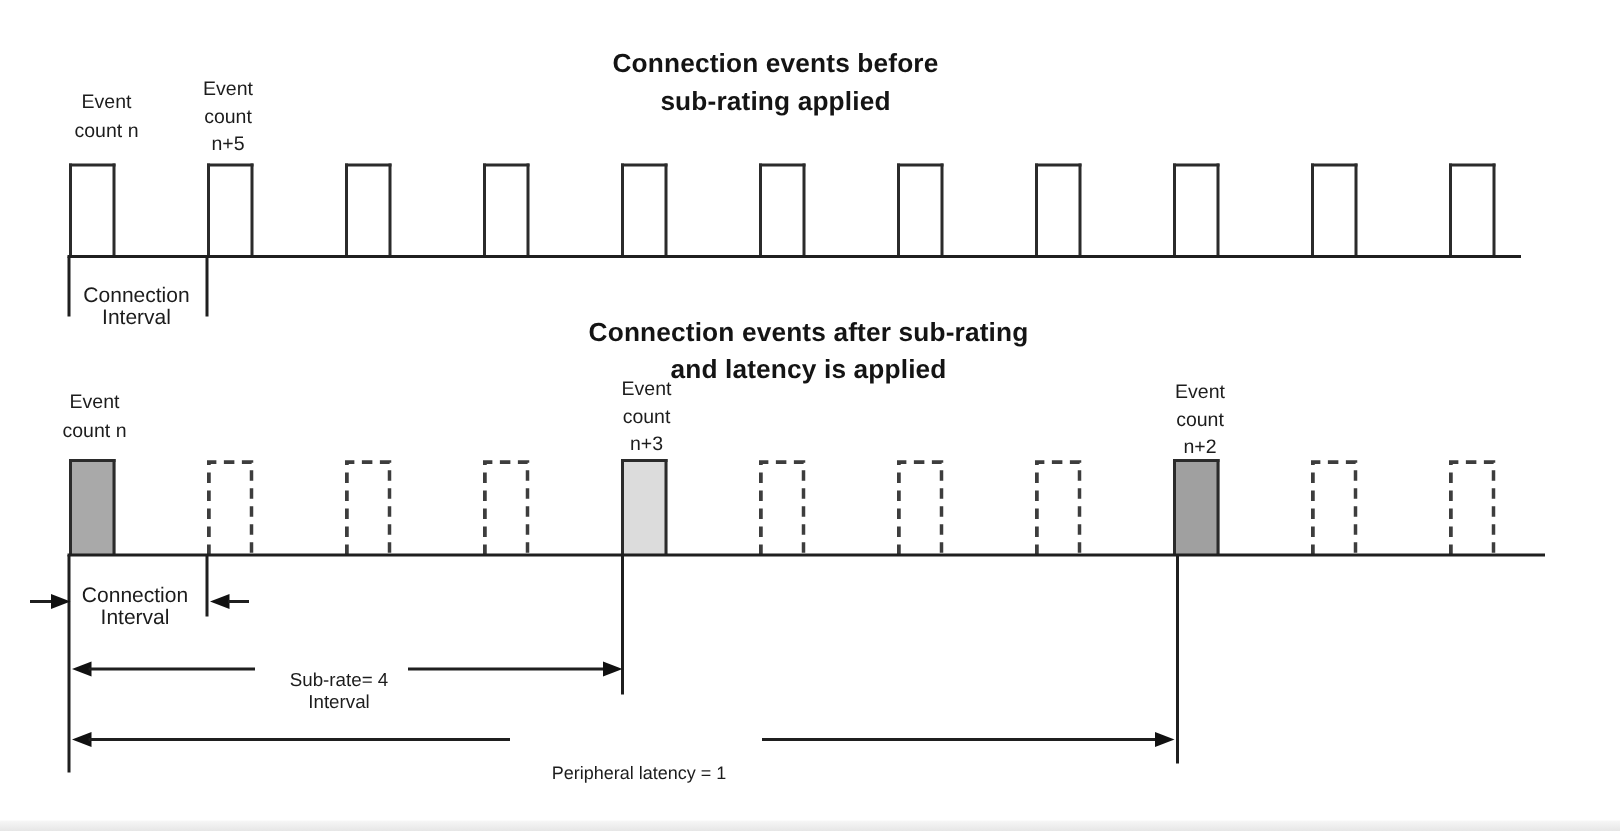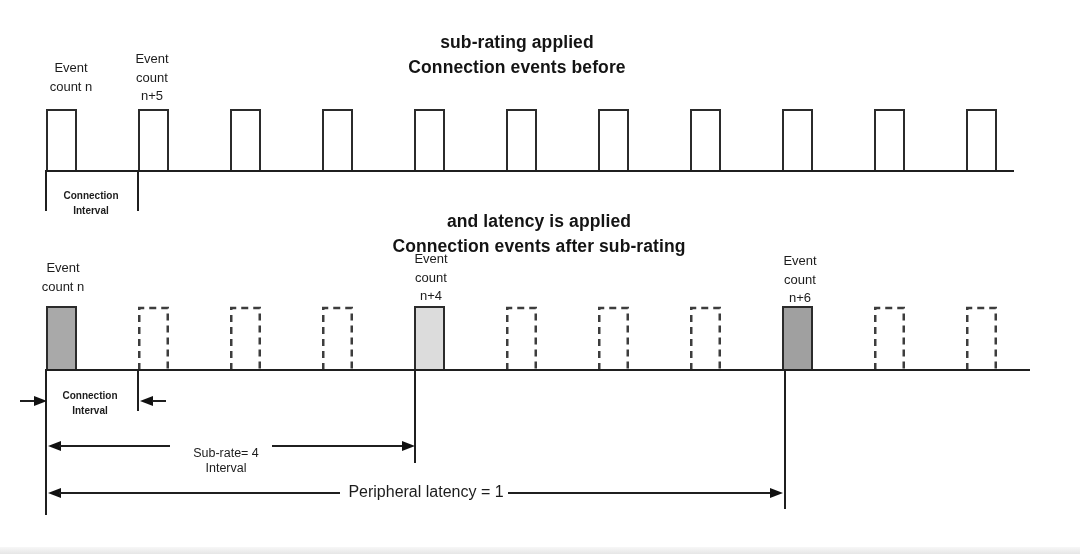--- a/index.html
+++ b/index.html
@@ -23,24 +23,23 @@
   .ev-label{
     position:absolute;
     text-align:center;
     font-size:13px;
     line-height:18.5px;
     color:#1c1c1c;
   }
   .small-label{
     position:absolute;
     text-align:center;
-    font-size:10px;
+    font-size:14px;
     line-height:14.5px;
     color:#1c1c1c;
-    font-weight:bold;
   }
   .ann-label{
     position:absolute;
     text-align:center;
     font-size:12.5px;
     line-height:15px;
     color:#1c1c1c;
   }
   .hline{position:absolute;background:#1f1f1f;height:2px;}
   .vline{position:absolute;background:#1f1f1f;width:2px;}
@@ -70,22 +69,22 @@
     position:absolute;left:0;top:547px;width:1080px;height:7px;
     background:linear-gradient(#f7f7f7,#e6e6e6);
   }
 </style>
 </head>
 <body>
 
 <div id="canvas">
 
   <div class="title" style="left:330px;top:30px;width:374px;">
+    <div>Connection events before</div>
     <div>sub-rating applied</div>
-    <div>Connection events before</div>
   </div>
 
   <div class="ev-label" style="left:31px;top:59px;width:80px;">
     <div>Event</div>
     <div>count n</div>
   </div>
 
   <div class="ev-label" style="left:112px;top:50px;width:80px;">
     <div>Event</div>
     <div>count</div>
@@ -110,39 +109,39 @@
 
   <div class="vline" style="left:45px;top:171px;height:40px;"></div>
   <div class="vline" style="left:137px;top:171px;height:40px;"></div>
 
   <div class="small-label" style="left:41px;top:189px;width:100px;">
     <div>Connection</div>
     <div>Interval</div>
   </div>
 
   <div class="title" style="left:352px;top:209px;width:374px;">
+    <div>Connection events after sub-rating</div>
     <div>and latency is applied</div>
-    <div>Connection events after sub-rating</div>
   </div>
 
   <div class="ev-label" style="left:23px;top:259px;width:80px;">
     <div>Event</div>
     <div>count n</div>
   </div>
 
   <div class="ev-label" style="left:391px;top:250px;width:80px;">
     <div>Event</div>
     <div>count</div>
-    <div>n+4</div>
+    <div>n+3</div>
   </div>
 
   <div class="ev-label" style="left:760px;top:252px;width:80px;">
     <div>Event</div>
     <div>count</div>
-    <div>n+6</div>
+    <div>n+2</div>
   </div>
 
   <div class="rail" id="bottom-rail" style="left:46px;top:306px;width:1000px;height:64px;">
       <div class="pulse" style="left: 0px; top: 0px; height: 64px; background: rgb(169, 169, 169);"></div>
       <svg width="31" height="64" class="pulse-svg" style="left: 92px; top: 0px;">
         <path d="M1.25,64 L1.25,2 L29.75,2 L29.75,64" fill="none" stroke="#3d3d3d" stroke-width="2.5" stroke-dasharray="7,5"></path>
       </svg>
       <svg width="31" height="64" class="pulse-svg" style="left: 184px; top: 0px;">
         <path d="M1.25,64 L1.25,2 L29.75,2 L29.75,64" fill="none" stroke="#3d3d3d" stroke-width="2.5" stroke-dasharray="7,5"></path>
       </svg>
@@ -188,18 +187,18 @@
   <div class="hline" style="left:59px;top:445px;width:111px;"></div>
   <div class="ann-label" style="left:166px;top:446px;width:120px;">
     <div>Sub-rate= 4</div>
     <div>Interval</div>
   </div>
   <div class="hline" style="left:272px;top:445px;width:131px;"></div>
   <div class="arr-r" style="left:402px;top:440.5px;"></div>
 
   <div class="arr-l" style="left:48px;top:487.5px;"></div>
   <div class="hline" style="left:59px;top:492px;width:281px;"></div>
-  <div class="ann-label" style="left:346px;top:484px;width:160px;font-size:16px;">Peripheral latency = 1</div>
+  <div class="ann-label" style="left:346px;top:508px;width:160px;font-size:12px;">Peripheral latency = 1</div>
   <div class="hline" style="left:508px;top:492px;width:263px;"></div>
   <div class="arr-r" style="left:770px;top:487.5px;"></div>
 
   <div id="bottom-strip"></div>
 </div>
 
 </body></html>

